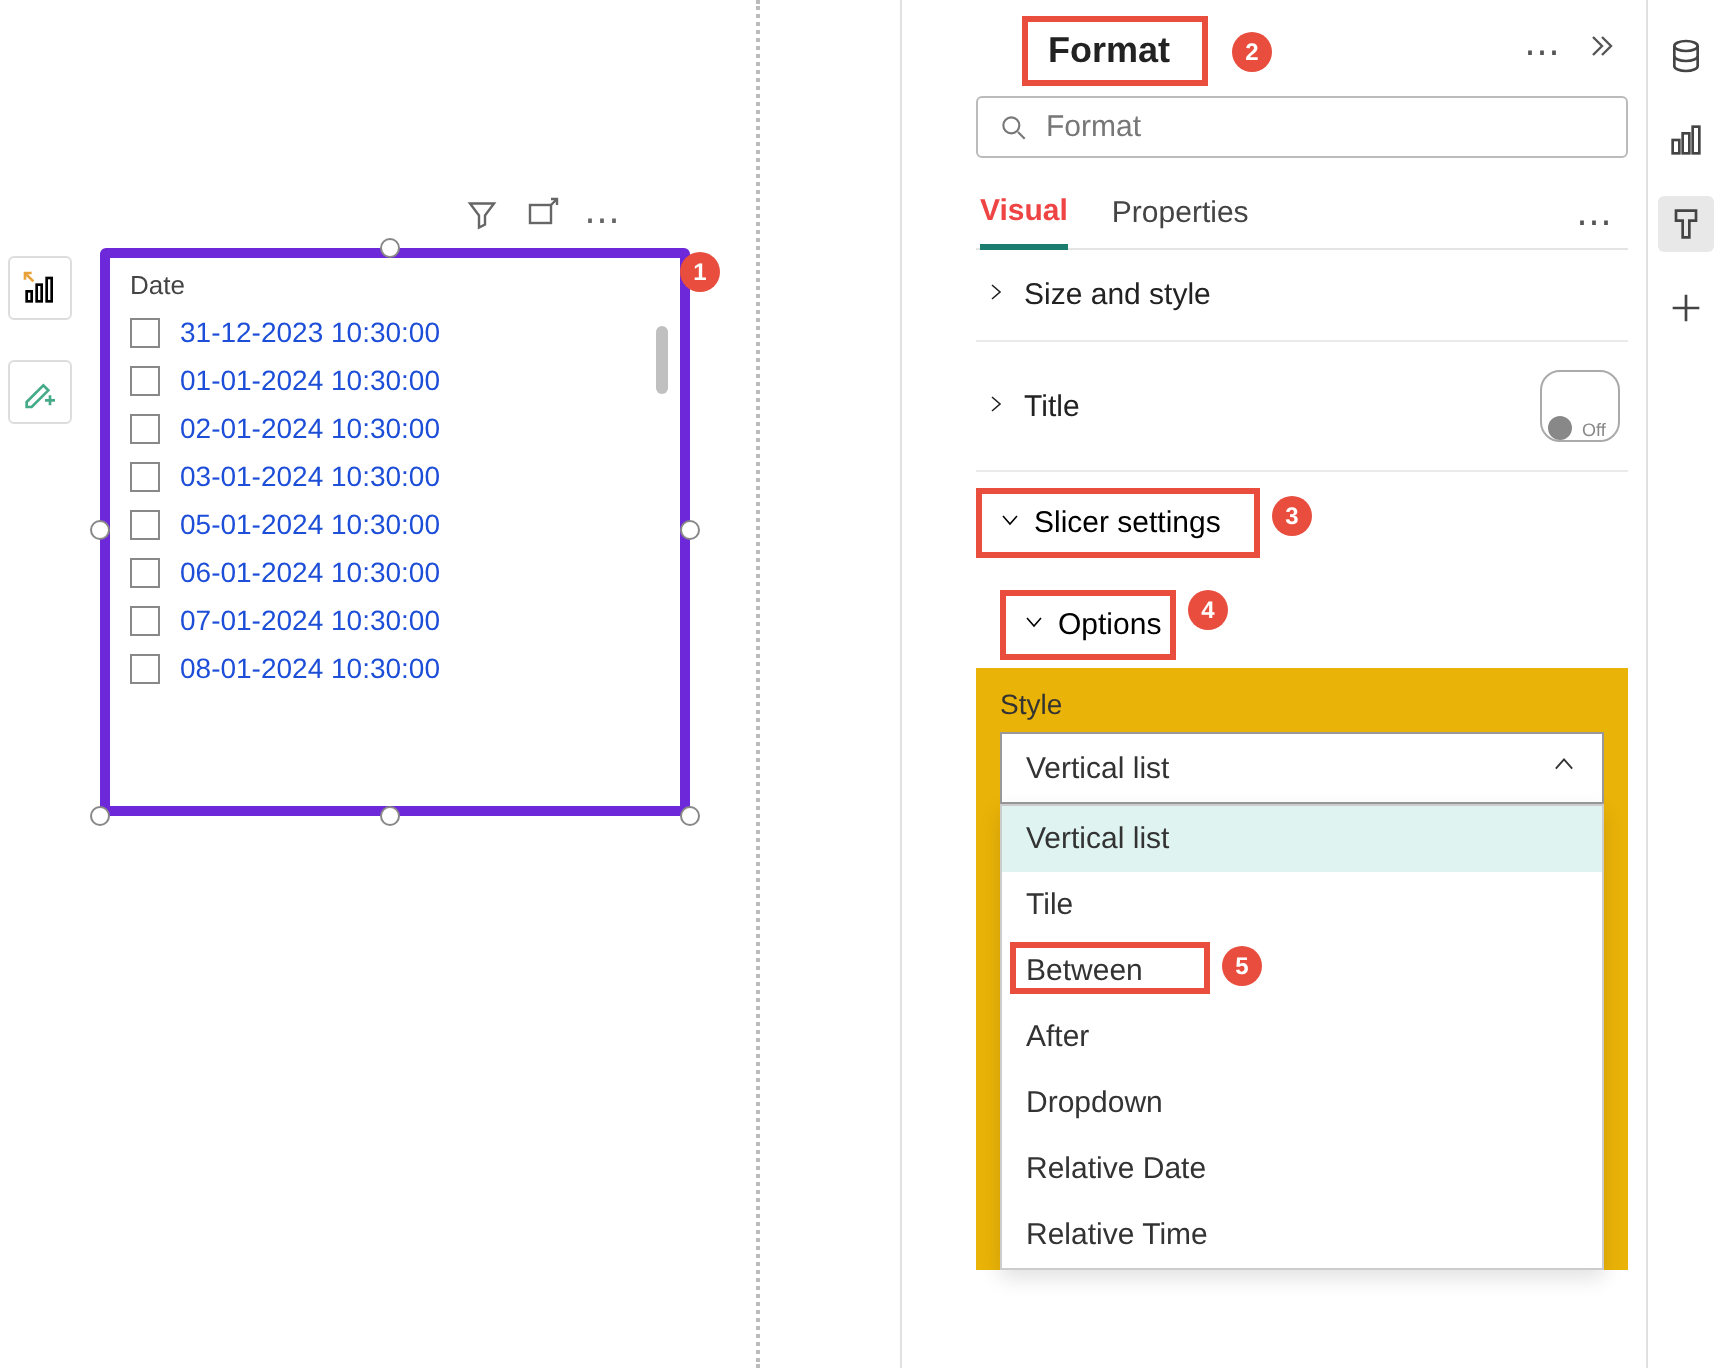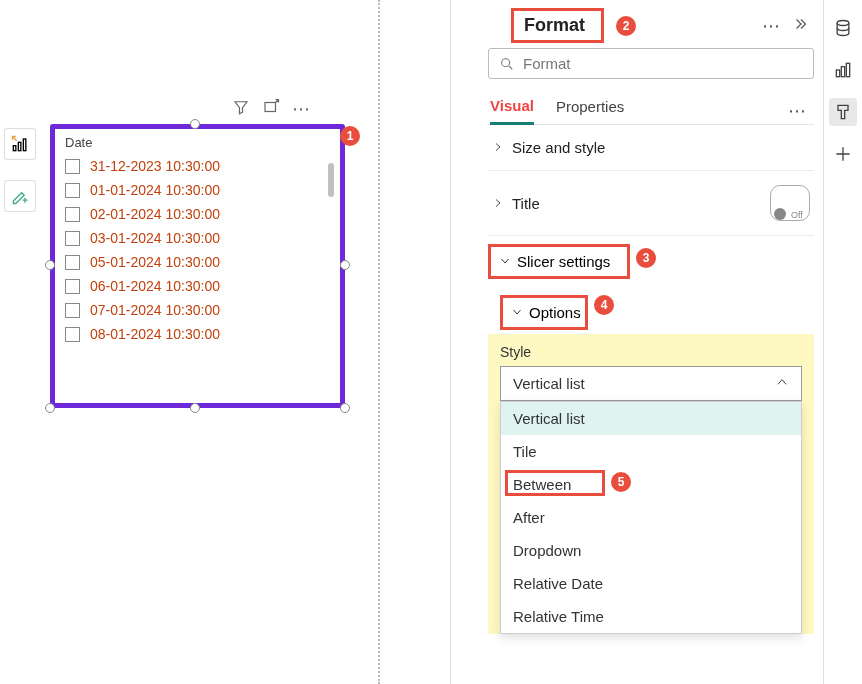--- a/index.html
+++ b/index.html
@@ -7,21 +7,21 @@
 
   .canvas-area { position: absolute; left: 0; top: 0; width: 375px; height: 684px; background: #fff; }
   .dotted-divider { position: absolute; left: 378px; top: 0; width: 0; height: 684px; border-left: 2px dotted #bbb; }
 
   .icon-btn { width: 32px; height: 32px; display: flex; align-items: center; justify-content: center; border: 1px solid #ddd; border-radius: 3px; background: #fff; margin: 4px 0; }
   .tool-icons { position: absolute; left: 4px; top: 124px; }
 
   .slicer-box { position: absolute; left: 50px; top: 124px; width: 295px; height: 284px; border: 5px solid #6d28d9; border-radius: 3px; background: #fff; }
   .slicer-header { padding: 6px 10px 4px; font-size: 13px; color: #444; font-weight: 400; }
   .slicer-items { padding: 0 10px; overflow: hidden; height: 248px; }
-  .slicer-item { display: flex; align-items: center; padding: 4px 0; font-size: 14px; color: #c2410c; }
+  .slicer-item { display: flex; align-items: center; padding: 4px 0; font-size: 14px; color: #1d4ed8; }
   .slicer-item .cb { width: 15px; height: 15px; border: 1px solid #888; margin-right: 10px; flex-shrink: 0; background: #fff; }
   .scrollbar-thumb { position: absolute; right: 6px; top: 34px; width: 6px; height: 34px; background: #c0c0c0; border-radius: 3px; }
 
   .toolbar-above { position: absolute; left: 232px; top: 98px; display: flex; gap: 12px; align-items: center; color: #666; }
   .toolbar-above svg { width: 18px; height: 18px; }
 
   .sel-handle { position: absolute; width: 10px; height: 10px; border: 1px solid #888; border-radius: 50%; background: #fff; }
 
   .callout { position: absolute; width: 20px; height: 20px; border-radius: 50%; background: #e84d3d; color: #fff; font-size: 12px; font-weight: 600; display: flex; align-items: center; justify-content: center; }
 
@@ -43,21 +43,21 @@
 
   .section-row { display: flex; align-items: center; padding: 14px 4px; border-bottom: 1px solid #eaeaea; font-size: 15px; color: #222; gap: 6px; }
   .section-row .caret { width: 14px; }
   .toggle { margin-left: auto; width: 40px; height: 36px; border: 1px solid #aaa; border-radius: 10px; position: relative; background: #fff; display: flex; align-items: flex-end; }
   .toggle .knob { width: 12px; height: 12px; border-radius: 50%; background: #888; margin-left: 3px; }
   .toggle .lbl { font-size: 9px; color: #888; margin-left: 5px; }
 
   .slicer-settings-box { border: 3px solid #e84d3d; display: flex; align-items: center; padding: 6px 8px; gap: 6px; font-size: 15px; margin-top: 8px; width: 142px; }
   .options-box { border: 3px solid #e84d3d; display: flex; align-items: center; padding: 6px 8px; gap: 6px; font-size: 15px; margin: 16px 0 0 12px; width: 88px; }
 
-  .options-inner { background: #fef9c3; padding: 10px 12px 0; margin-top: 4px; }
+  .options-inner { background: #eab308; padding: 10px 12px 0; margin-top: 4px; }
   .style-label { font-size: 14px; color: #333; margin-bottom: 6px; }
   .dropdown { background: #fff; border: 1px solid #999; padding: 8px 12px; display: flex; align-items: center; font-size: 15px; color: #333; }
   .dropdown .arrow { margin-left: auto; }
 
   .dropdown-list { background: #fff; border: 1px solid #ccc; box-shadow: 0 4px 10px rgba(0,0,0,0.12); margin-top: 0; }
   .dd-item { padding: 8px 12px; font-size: 15px; color: #333; cursor: pointer; }
   .dd-item.selected { background: #dff3f0; }
   .dd-item.boxed { position: relative; }
   .dd-item-redbox { position: absolute; left: 4px; top: 2px; width: 100px; height: 26px; border: 3px solid #e84d3d; pointer-events: none; }
 

